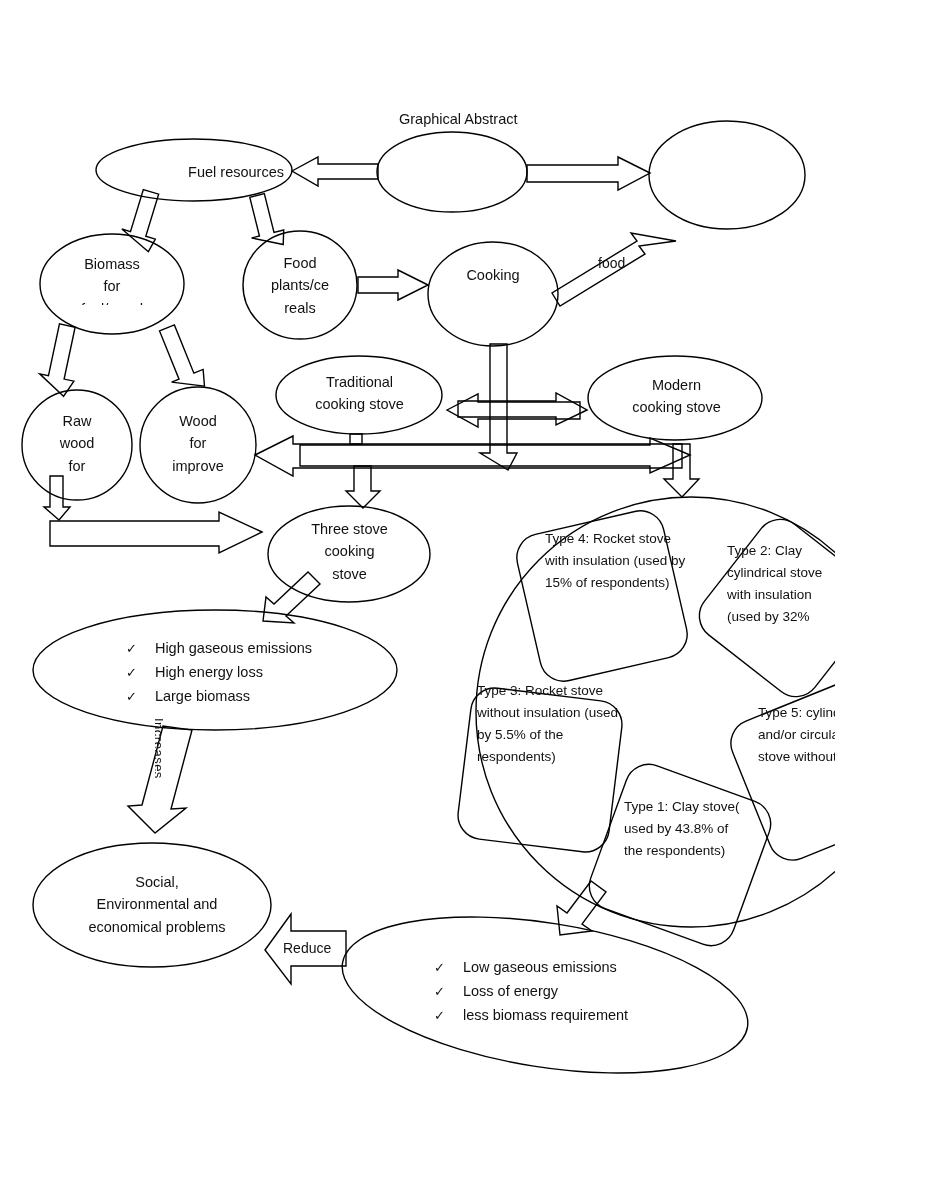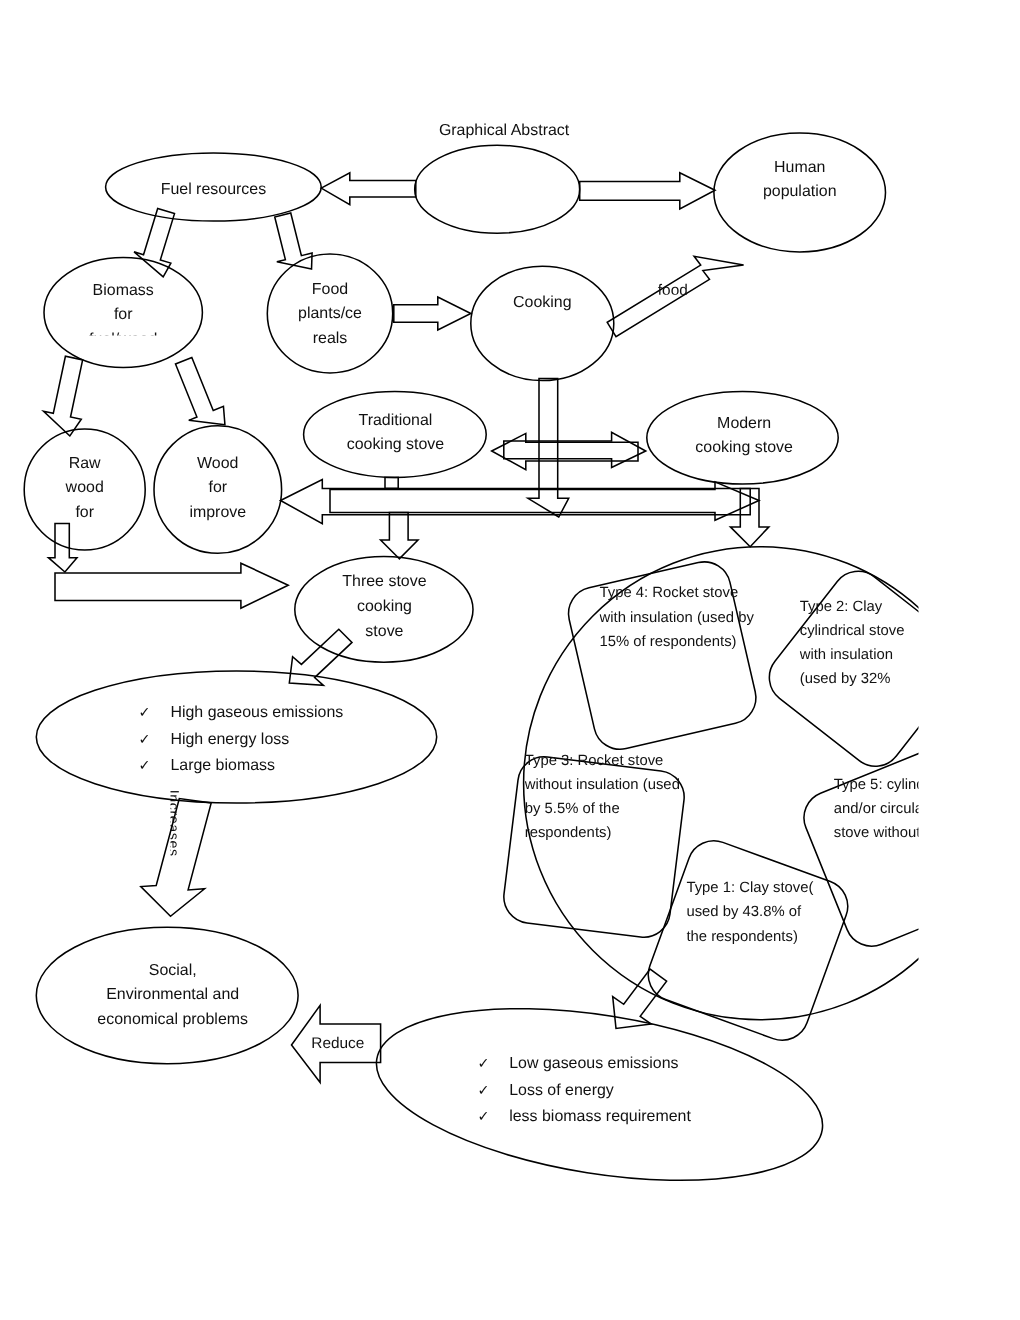--- a/index.html
+++ b/index.html
@@ -91,25 +91,23 @@
       <polygon points="155,833 128,806 142,805 163,726 192,730 171,809 186,808"></polygon>
 
       <polygon points="560,935 557,906 567,913 591,881 606,892 582,924 592,931"></polygon>
 
       <polygon points="265,950 291,914 291,931 346,931 346,966 291,966 291,984"></polygon>
     </g>
   </svg>
 
   <div class="title" style="left:399px;top:111px;">Graphical Abstract</div>
 
-  <div class="lbl" style="left:104px;top:161px;width:180px;">Fuel resources</div>
+  <div class="lbl" style="left:104px;top:161px;width:180px;text-align:right;">Fuel resources</div>
 
 
-  <div class="lbl" style="left:657px;top:141px;width:140px;">Human
-population</div>
 
   <div class="lbl clip" style="left:47px;top:253px;width:130px;height:52px;">Biomass
 for
 fuel/wood</div>
 
   <div class="lbl" style="left:250px;top:252px;width:100px;">Food
 plants/ce
 reals</div>
 
   <div class="lbl" style="left:433px;top:264px;width:120px;">Cooking</div>

